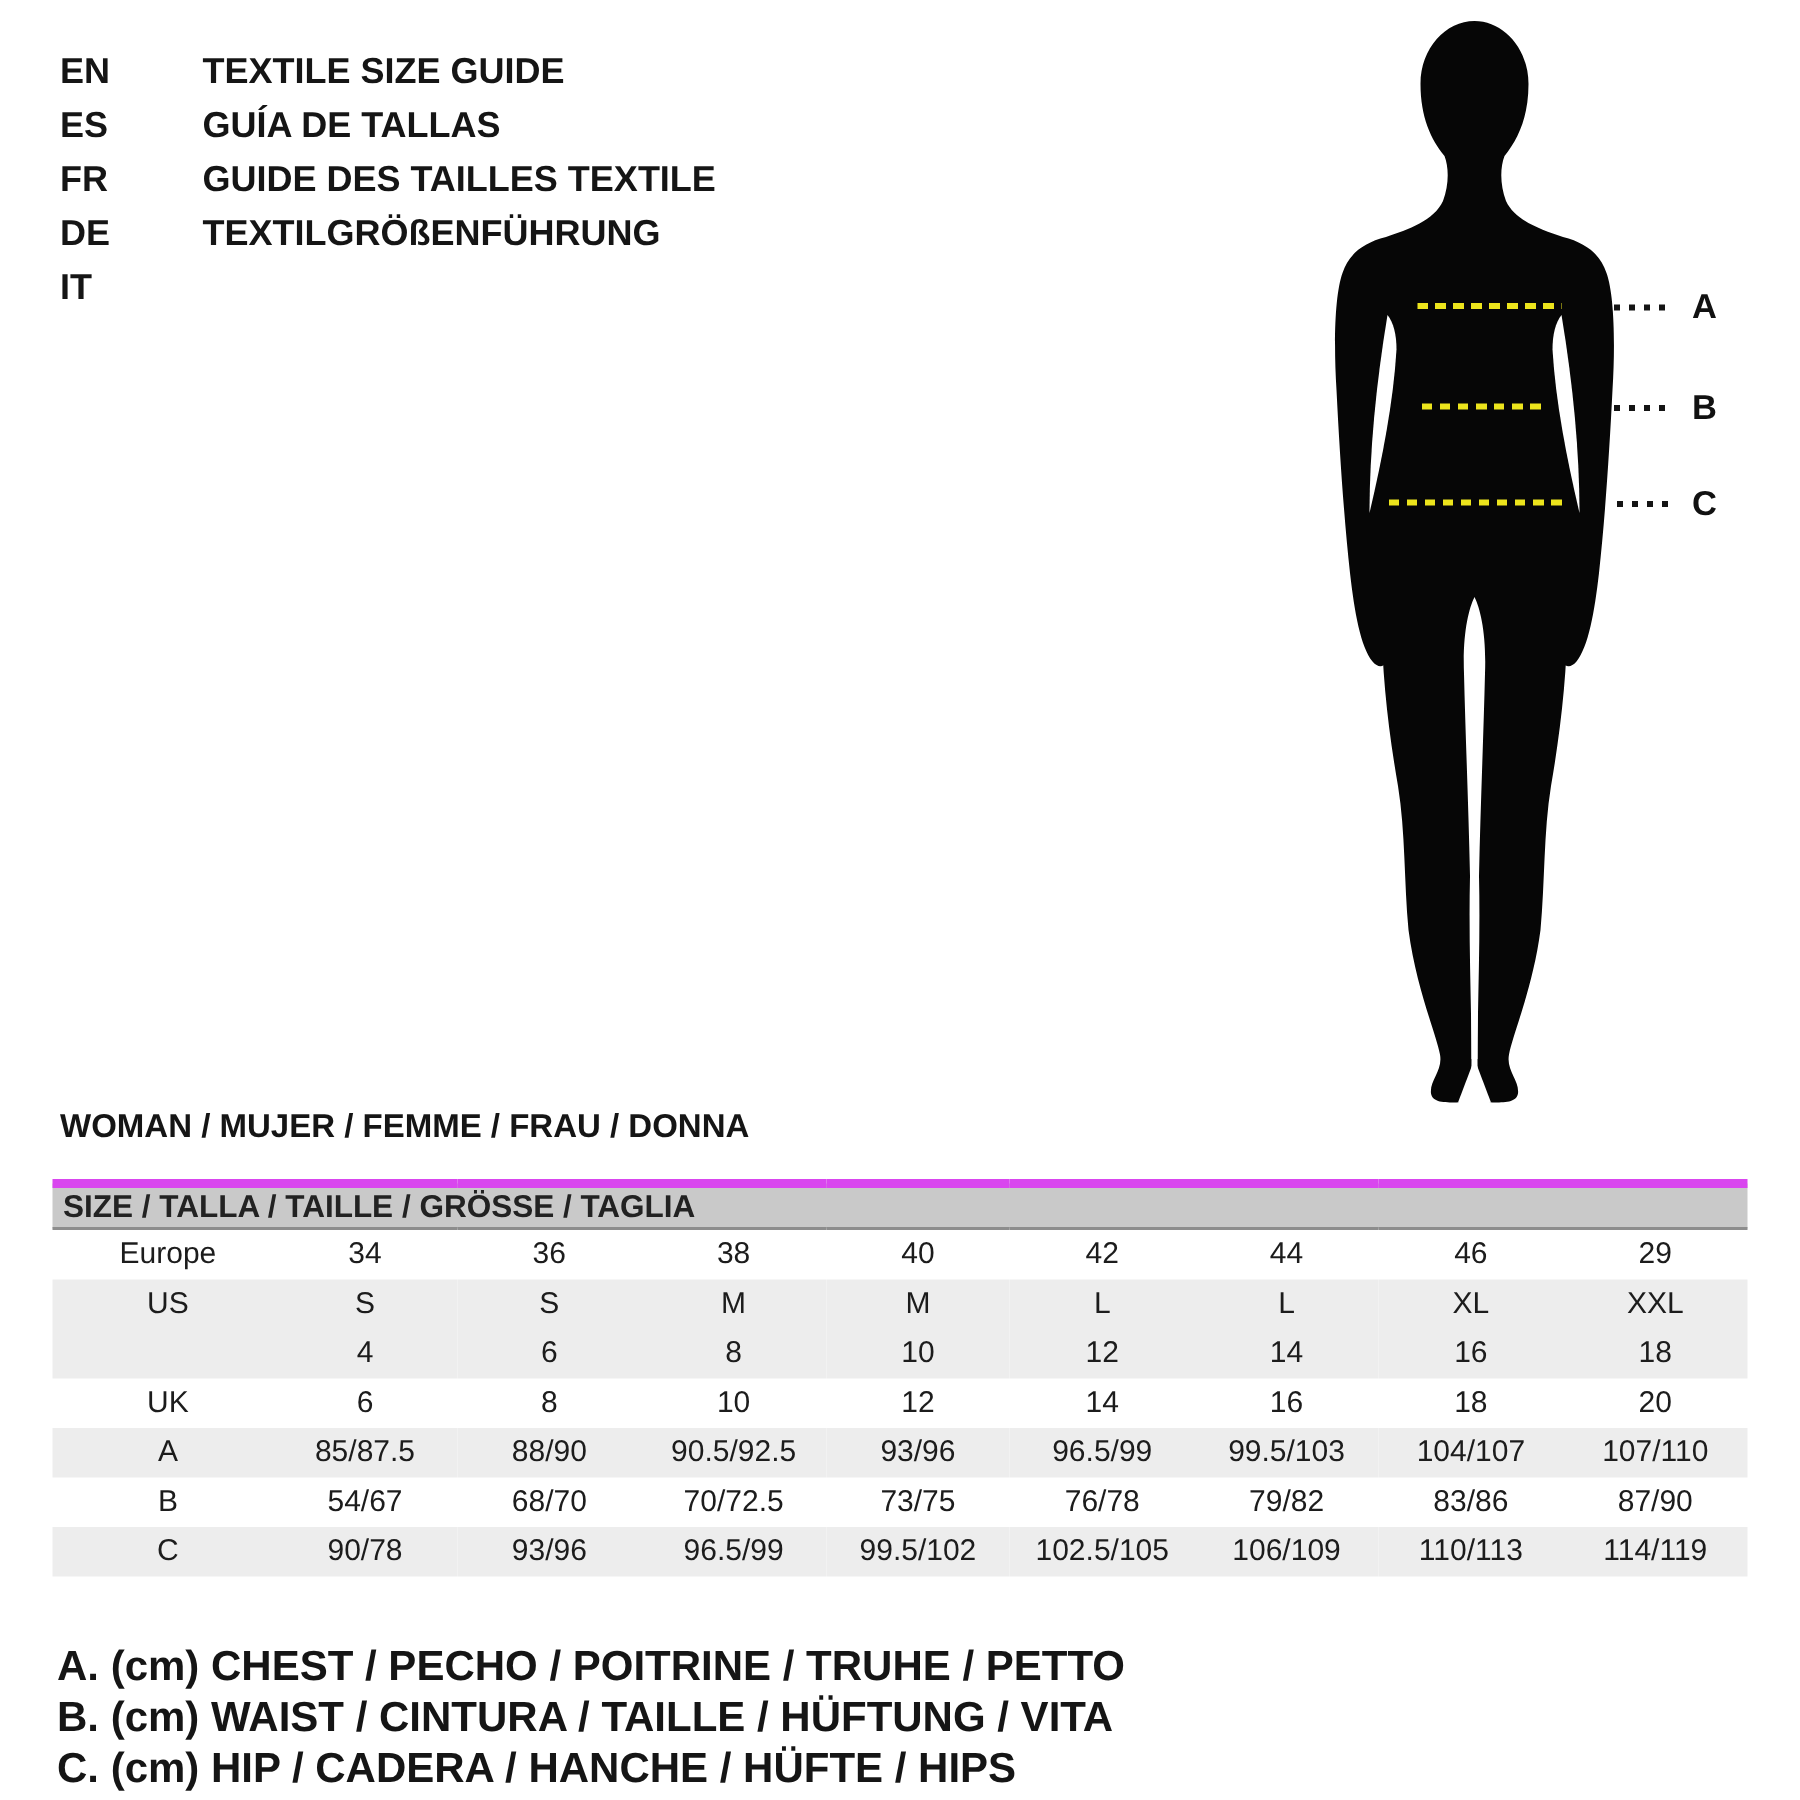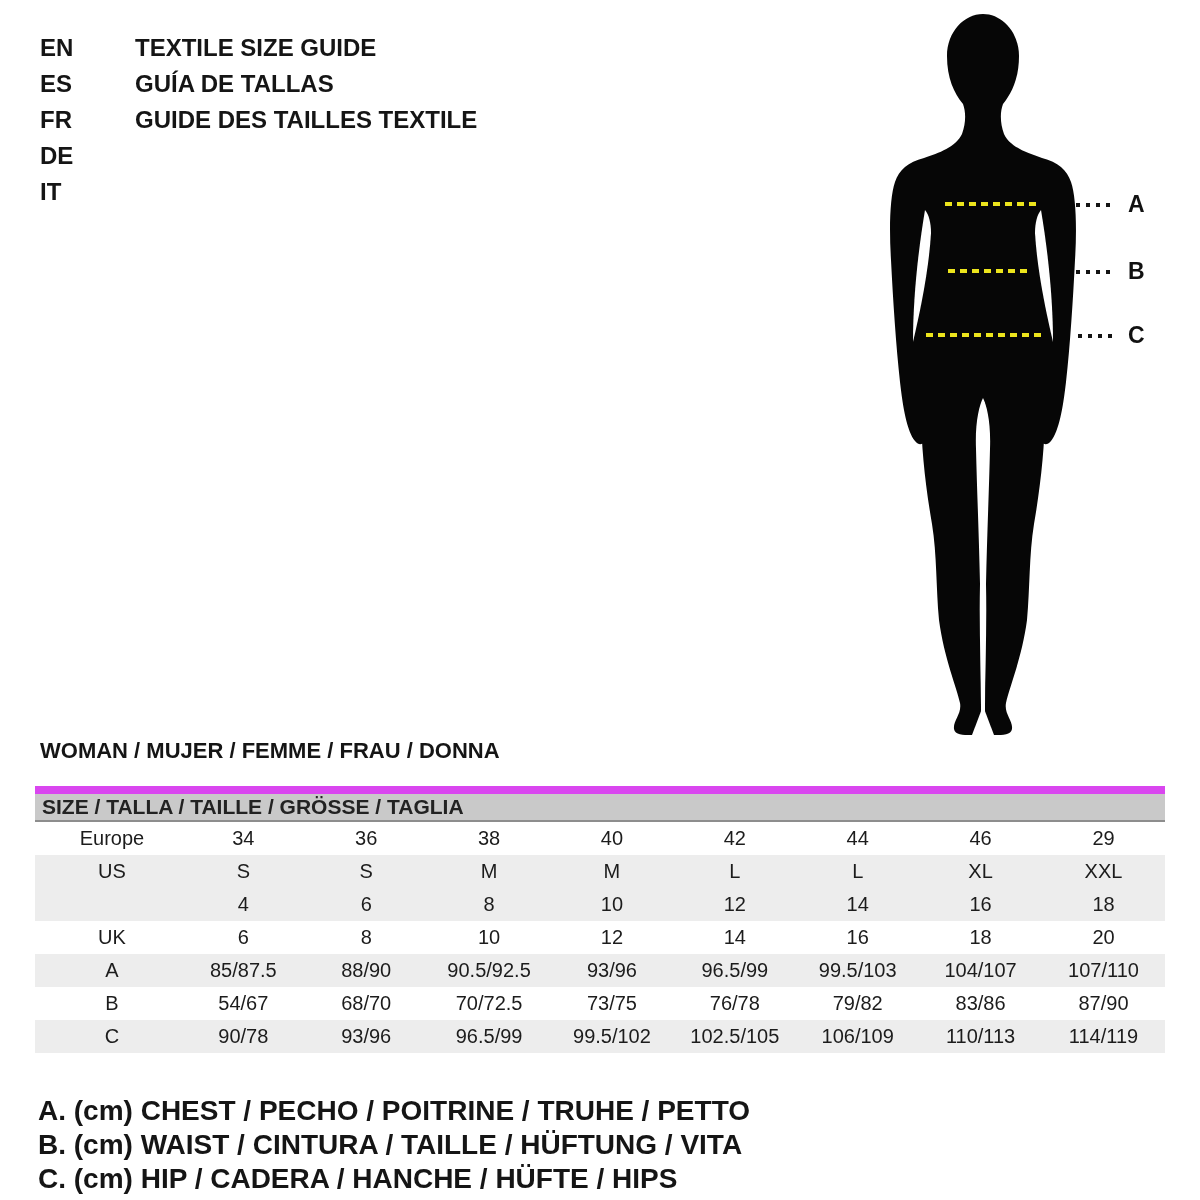--- a/index.html
+++ b/index.html
@@ -26,21 +26,21 @@
     border-collapse:collapse;table-layout:fixed;
   }
   .size-table col.c-label{width:13%;}
   .size-table col.c-data{width:10.875%;}
   .size-table td{padding:0;font-size:20px;text-align:center;height:33px;color:#1c1c1c;}
   .size-table td.rlabel{text-align:center;padding-left:7px;}
   .size-table tr.g{background:#ededed;}
   .size-table td.thead-bar{
     background:#c9c9c9;height:26px;text-align:left;padding-left:7px;
     font-size:21px;font-weight:700;color:#222;
-    border-top:8px solid #d946ef;border-bottom:2px solid #8d8d8d;
+    border-top:6px solid #d946ef;border-bottom:2px solid #8d8d8d;
   }
   
   .legend{position:absolute;left:38px;top:1094px;}
   .legend-line{font-size:28px;font-weight:700;line-height:34px;white-space:nowrap;}
 </style>
 </head>
 <body>
 
 <div class="canvas">
 
@@ -52,20 +52,21 @@
     <div class="lang-row">
       <span class="lang-code">ES</span>
       <span class="lang-title">GUÍA DE TALLAS</span>
     </div>
     <div class="lang-row">
       <span class="lang-code">FR</span>
       <span class="lang-title">GUIDE DES TAILLES TEXTILE</span>
     </div>
     <div class="lang-row">
       <span class="lang-code">DE</span>
+      <span class="lang-title">TEXTILGRÖßENFÜHRUNG</span>
     </div>
     <div class="lang-row">
       <span class="lang-code">IT</span>
     </div>
   </div>
 
   <svg class="figure-svg" width="216" height="730" viewBox="0 0 216 730">
     <path fill="#060606" d="
       M108,6
       C127,6 144,24 144,48

